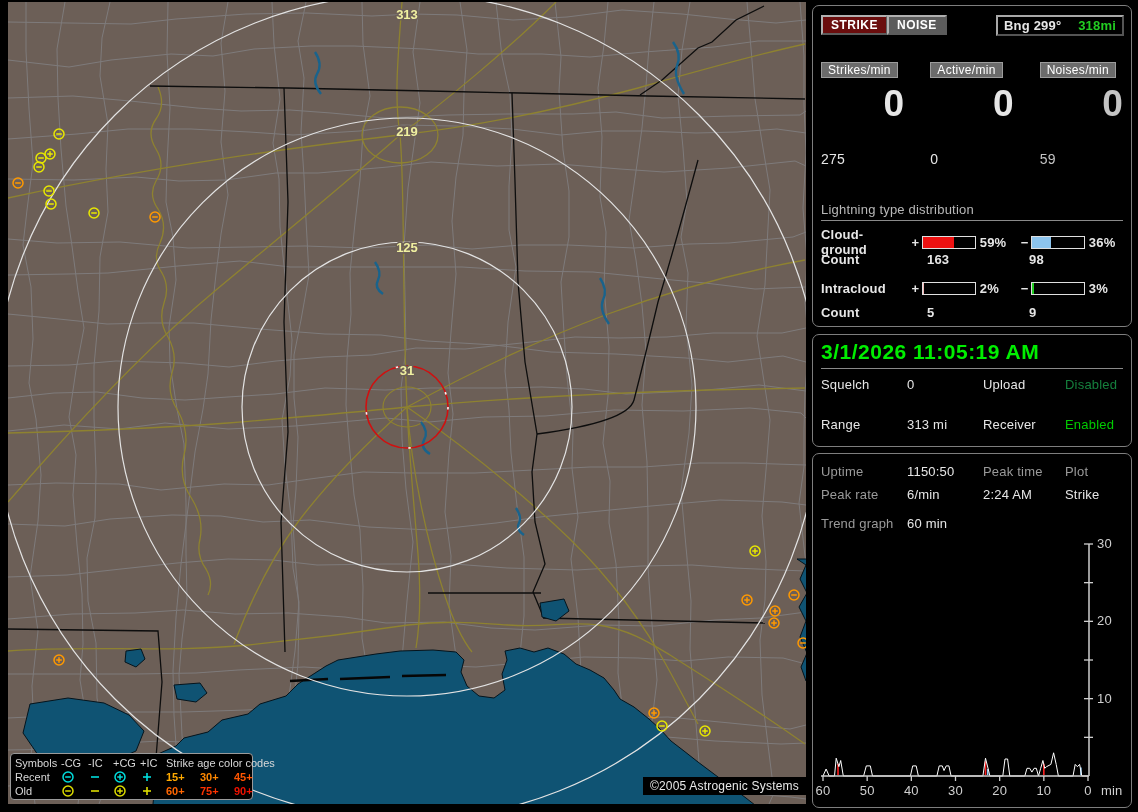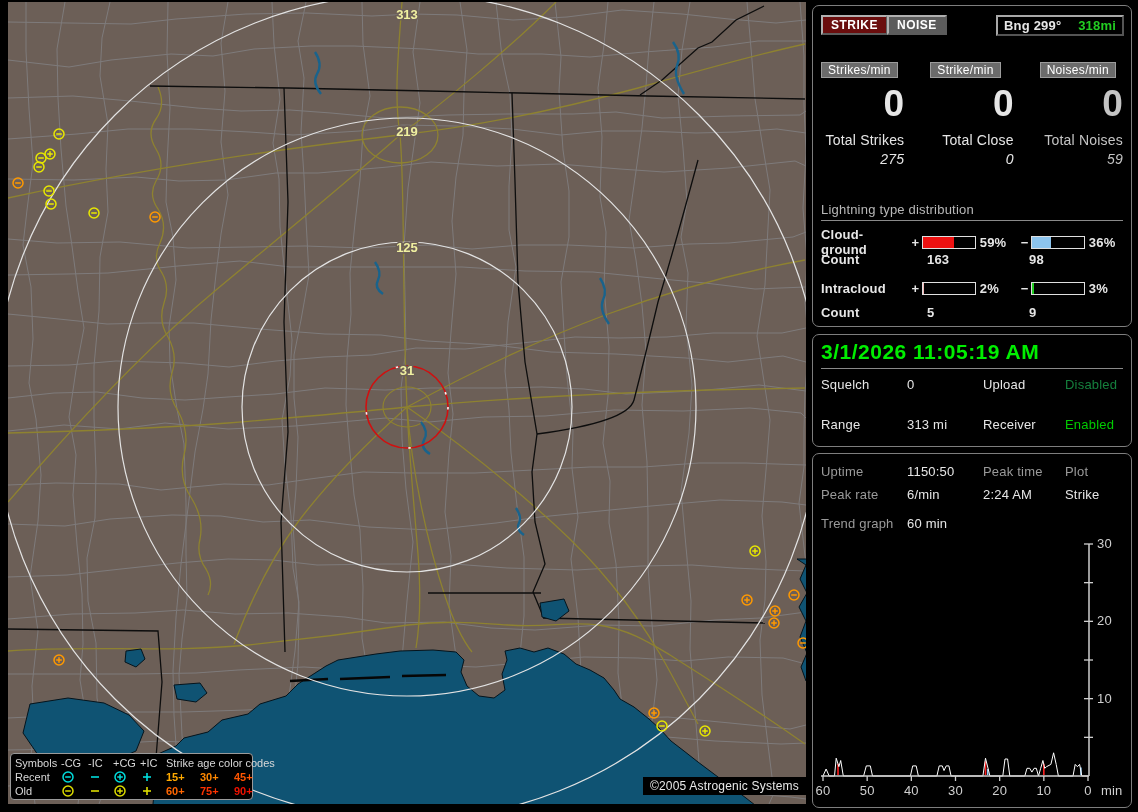--- a/index.html
+++ b/index.html
@@ -30,21 +30,21 @@
   #btn-noise{background:#5c5c5c;position:absolute;left:74px;top:9px;}
   #bng{position:absolute;right:7px;top:9px;width:128px;border:2px outset #a8a8a8;background:#000;
     display:flex;justify-content:space-between;padding:1px 6px;box-sizing:border-box;
     font-weight:bold;font-size:13px;}
   #bng .dist{color:#22cc22;}
   .cols{position:absolute;left:8px;right:8px;display:grid;grid-template-columns:1fr 1fr 1fr;column-gap:26px;}
   .minbtn{justify-self:start;background:#6b6b6b;border:1px solid #9c9c9c;color:#fff;
     font-size:12px;padding:0px 6px;letter-spacing:.3px;}
   .bigzero{font-size:37px;font-weight:bold;text-align:right;line-height:1;}
   .tot-label{font-size:14px;text-align:right;}
-  .tot-val{font-size:14px;text-align:right;font-style:italic;}
+  .tot-val{font-size:14px;text-align:left;}
   .dim-col{color:#c4c4c4;}
   #dist-head{position:absolute;left:8px;right:8px;top:196px;color:#b8b8b8;
     border-bottom:1px solid #8a8a8a;padding-bottom:3px;}
   .dist-row{position:absolute;left:8px;right:4px;display:flex;align-items:center;font-weight:bold;}
   .dist-name{width:92px;}
   .dist-sign{width:14px;text-align:center;}
   .dist-bar{width:54px;height:11px;border:1px solid #e0e0e0;background:#000;margin-right:4px;}
   .dist-fill{height:100%;}
   .dist-pct{width:40px;}
   .count-row{position:absolute;left:8px;display:flex;font-weight:bold;}
@@ -329,32 +329,27 @@
   <div class="box" id="box1">
     <span class="btn" id="btn-strike">STRIKE</span>
     <span class="btn" id="btn-noise">NOISE</span>
     <span id="bng">
       <span>Bng 299°</span>
       <span class="dist">318mi</span>
     </span>
 
     <div class="cols" style="top:56px;">
       <span class="minbtn">Strikes/min</span>
-      <span class="minbtn">Strike/min</span>
+      <span class="minbtn">Active/min</span>
       <span class="minbtn">Noises/min</span>
     </div>
     <div class="cols" style="top:79px;">
       <span class="bigzero">0</span>
       <span class="bigzero">0</span>
       <span class="bigzero dim-col">0</span>
-    </div>
-    <div class="cols" style="top:126px;">
-      <span class="tot-label">Total Strikes</span>
-      <span class="tot-label">Total Close</span>
-      <span class="tot-label dim-col">Total Noises</span>
     </div>
     <div class="cols" style="top:145px;">
       <span class="tot-val">275</span>
       <span class="tot-val">0</span>
       <span class="tot-val dim-col">59</span>
     </div>
 
     <div id="dist-head">Lightning type distribution</div>
 
     <div class="dist-row" style="top:221px;">

